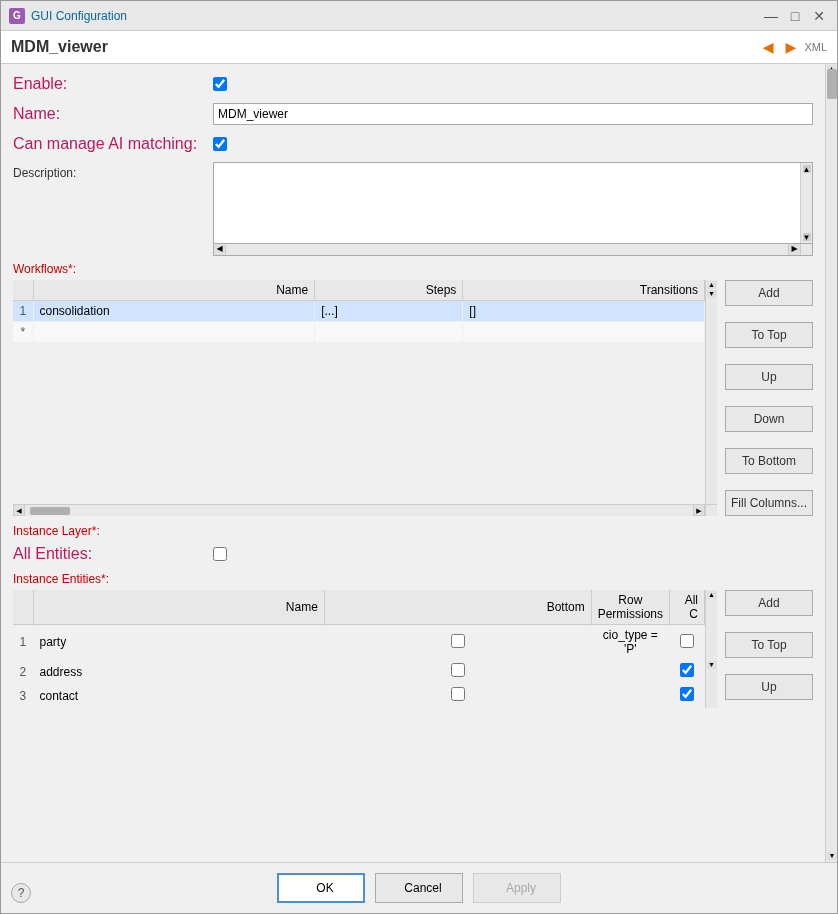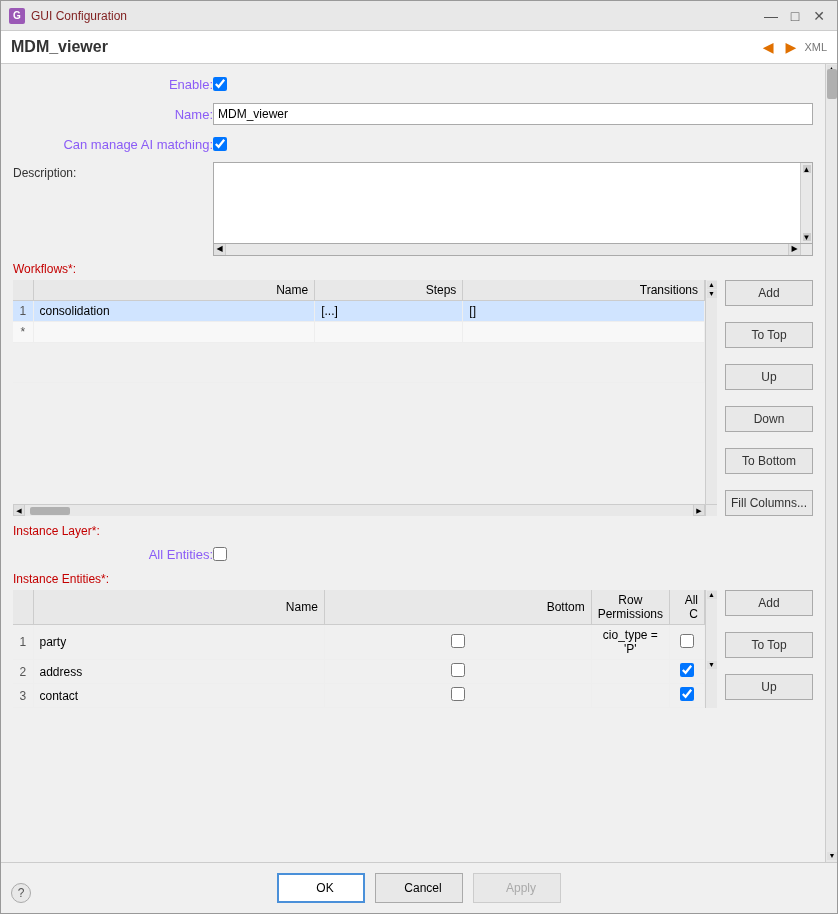--- a/index.html
+++ b/index.html
@@ -41,21 +41,21 @@
       align-items: center;
       justify-content: center;
       color: white;
       font-size: 10px;
       font-weight: bold;
     }
 
     .title-text {
       flex: 1;
       font-size: 12px;
-      color: #7f1d1d;
+      color: #0369a1;
     }
 
     .title-controls {
       display: flex;
       gap: 4px;
     }
 
     .title-btn {
       width: 20px;
       height: 20px;
@@ -140,24 +140,23 @@
 
     .form-row {
       display: flex;
       align-items: center;
       margin-bottom: 6px;
       min-height: 24px;
     }
 
     .form-label {
       width: 200px;
-      font-size: 13px;
-      color: #8b5cf6;
-      flex-shrink: 0;
-      text-align: right;
+      font-size: 16px;
+      color: #be185d;
+      flex-shrink: 0;
     }
 
     input[type="text"] {
       width: 100%;
       height: 22px;
       border: 1px solid #aaa;
       padding: 2px 4px;
       font-size: 12px;
       background: white;
     }

